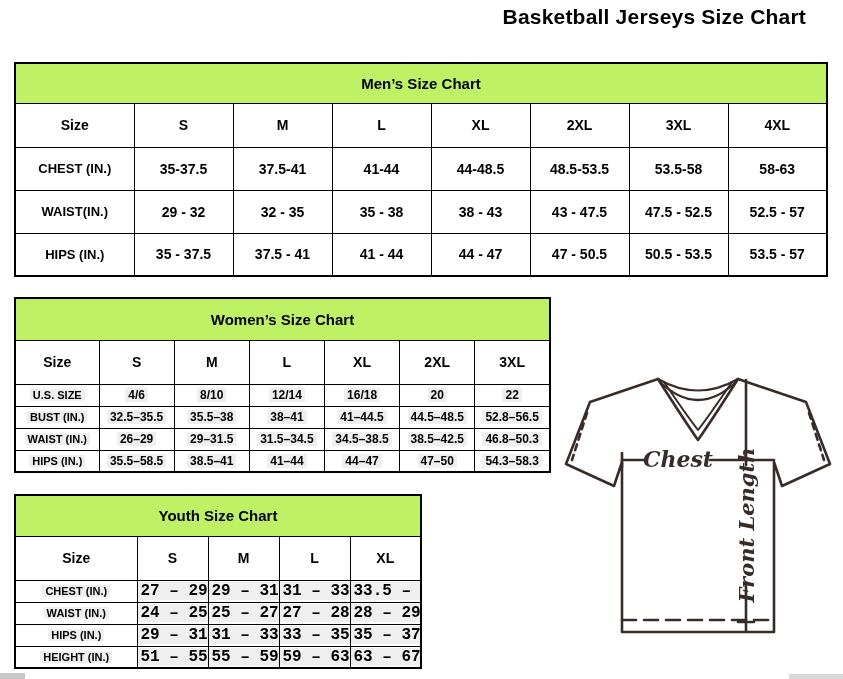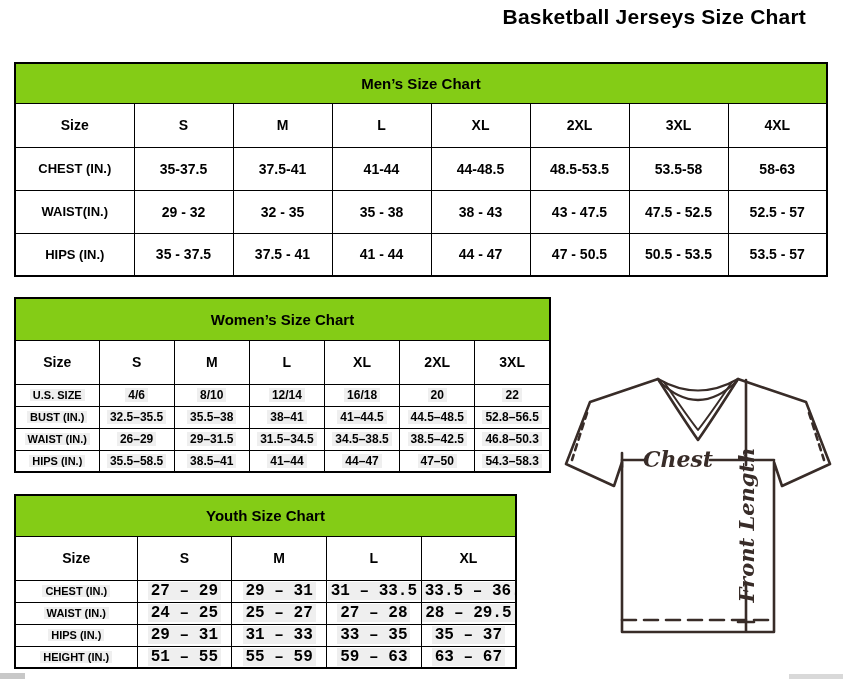--- a/index.html
+++ b/index.html
@@ -12,39 +12,39 @@
     font-size:21px; font-weight:bold; letter-spacing:0.2px;
   }
   table.size-table {
     position:absolute; border-collapse:collapse; table-layout:fixed;
     background:#fff; border:2px solid #000;
   }
   .size-table th, .size-table td {
     border:1px solid #000; text-align:center; vertical-align:middle;
     padding:0; font-weight:bold; color:#000; overflow:hidden; white-space:nowrap;
   }
-  .size-table tr.band th { background:#84cc16; font-size:15px; }
+  .size-table tr.band th { background:#bef264; font-size:15px; }
   .size-table tr.cols th { font-size:14px;text-align:center; }
   .hl { background:#efefef; padding:0 3px; }
 
   .mens { left:14px; top:62px; width:814px; }
   .mens tr.band  { height:40px; }
   .mens tr.cols  { height:44px; }
   .mens tr.data  { height:43px; }
   .mens .rowlabel { font-size:13px; }
   .mens td { font-size:14px; }
 
   .womens { left:14px; top:297px; width:537px; }
   .womens tr.band { height:42px; }
   .womens tr.cols { height:44px; }
   .womens tr.data { height:22px; }
   .womens .rowlabel { font-size:11px;margin-left:40px; }
   .womens td { font-size:12px; }
 
-  .youth { left:14px; top:494px; width:503px; }
+  .youth { left:14px; top:494px; width:408px; }
   .youth tr.band { height:41px; }
   .youth tr.cols { height:44px; }
   .youth tr.data { height:22px; }
   .youth .rowlabel { font-size:11px; }
   .youth td { font-size:16px;font-family:Liberation Mono, monospace; }
 
   .jersey-wrap { position:absolute; left:556px; top:372px; width:284px; height:310px; }
   .jersey-wrap svg { display:block; }
   .jersey-label {
     font-family:"DejaVu Serif", serif; font-style:italic; font-weight:bold;

